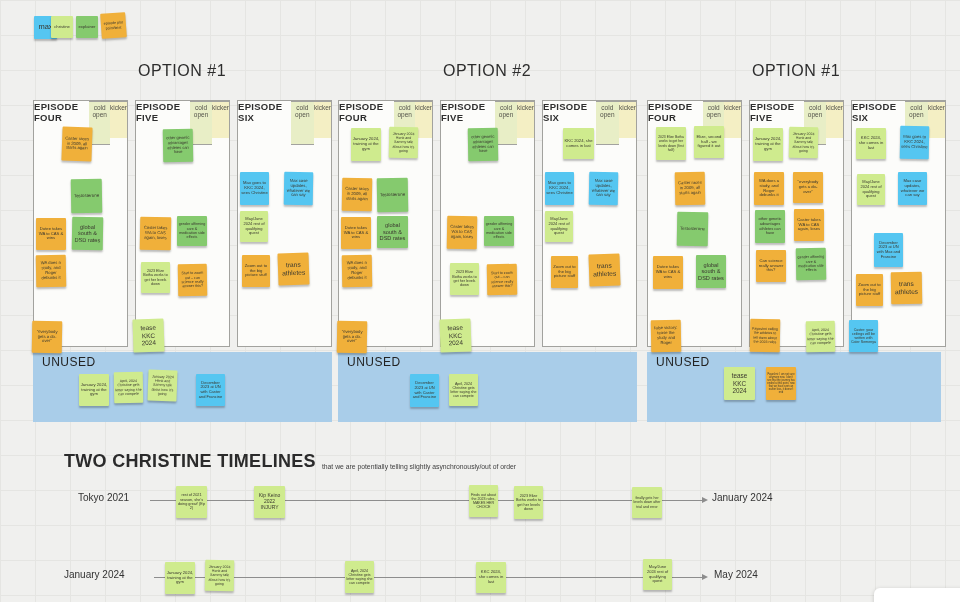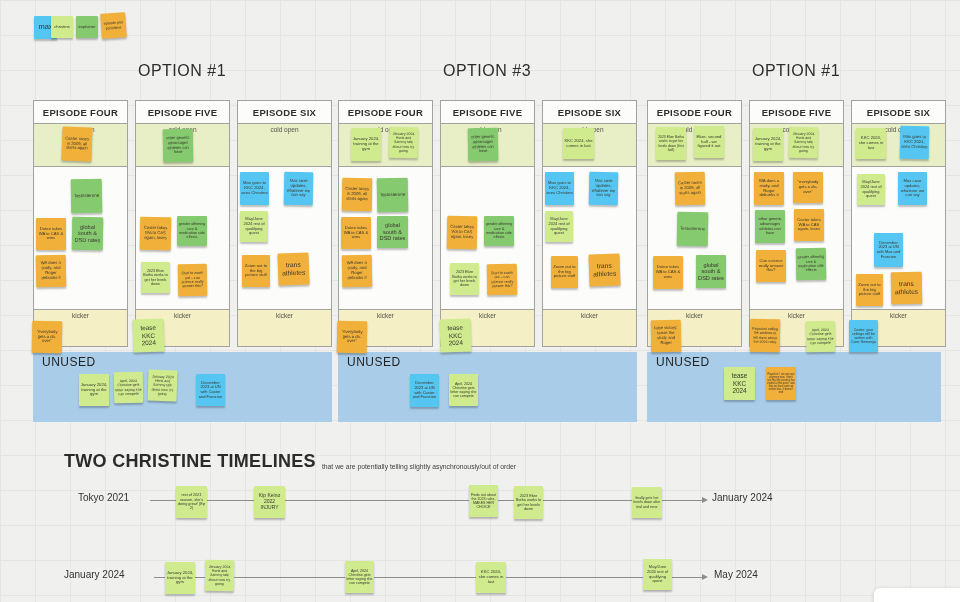--- a/index.html
+++ b/index.html
@@ -3,21 +3,21 @@
 <meta charset="utf-8">
 <style>
   html,body{margin:0;padding:0;}
   body{font-family:"Liberation Sans",sans-serif;}
   .board{position:relative;width:960px;height:602px;overflow:hidden;background:#f0f0ee;
     background-image:linear-gradient(#e5e5e2 1px,transparent 1px),linear-gradient(90deg,#e5e5e2 1px,transparent 1px);
     background-size:35px 35px;}
   .opt-title{position:absolute;top:62px;width:200px;text-align:center;font-size:16px;font-weight:500;
     color:#2d2d2d;letter-spacing:.5px;z-index:1;}
   .column{position:absolute;box-sizing:border-box;border:1px solid #a2a29e;background:#fcfcfa;
-    display:flex;flex-direction:column;z-index:1;}
+    display:flex;flex-direction:row;z-index:1;}
   .col-header{height:22px;display:flex;align-items:center;justify-content:center;font-size:9.5px;
     font-weight:600;color:#2e2e2e;letter-spacing:.3px;}
   .band-cold{height:44px;border-top:1px solid #a2a29e;border-bottom:1px solid #a2a29e;background:#e8eec6;
     font-size:6.5px;color:#53534a;text-align:center;padding-top:2px;box-sizing:border-box;}
   .col-body{flex:1;}
   .band-kick{height:37px;border-top:1px solid #a2a29e;background:#f4efc4;font-size:6.5px;color:#53534a;
     text-align:center;padding-top:2px;box-sizing:border-box;}
   .unused{position:absolute;top:352px;height:70px;background:#a9cde9;z-index:1;}
   .unused-label{font-size:12px;font-weight:500;color:#222;letter-spacing:.5px;padding:3px 9px;}
   .note{position:absolute;display:flex;align-items:center;justify-content:center;text-align:center;
@@ -50,21 +50,21 @@
         <div class="band-cold">cold open</div>
         <div class="col-body"></div>
         <div class="band-kick">kicker</div>
       </div>
       <div class="column" style="left: 237px; top: 100px; width: 95px; height: 247px;">
         <div class="col-header">EPISODE SIX</div>
         <div class="band-cold">cold open</div>
         <div class="col-body"></div>
         <div class="band-kick">kicker</div>
       </div>
-      <div class="opt-title" style="left: 387px;">OPTION #3</div>
+      <div class="opt-title" style="left: 387px;">OPTION #2</div>
       <div class="column" style="left: 338px; top: 100px; width: 95px; height: 247px;">
         <div class="col-header">EPISODE FOUR</div>
         <div class="band-cold">cold open</div>
         <div class="col-body"></div>
         <div class="band-kick">kicker</div>
       </div>
       <div class="column" style="left: 440px; top: 100px; width: 95px; height: 247px;">
         <div class="col-header">EPISODE FIVE</div>
         <div class="band-cold">cold open</div>
         <div class="col-body"></div>

